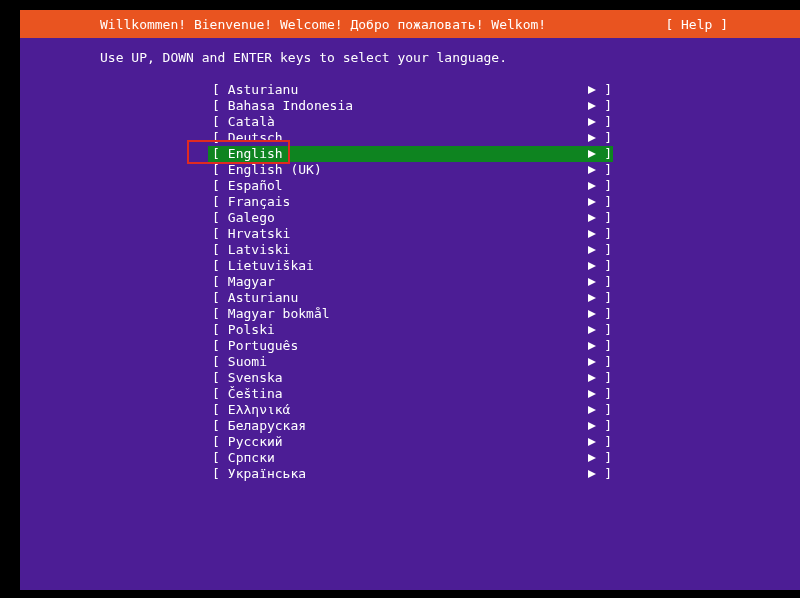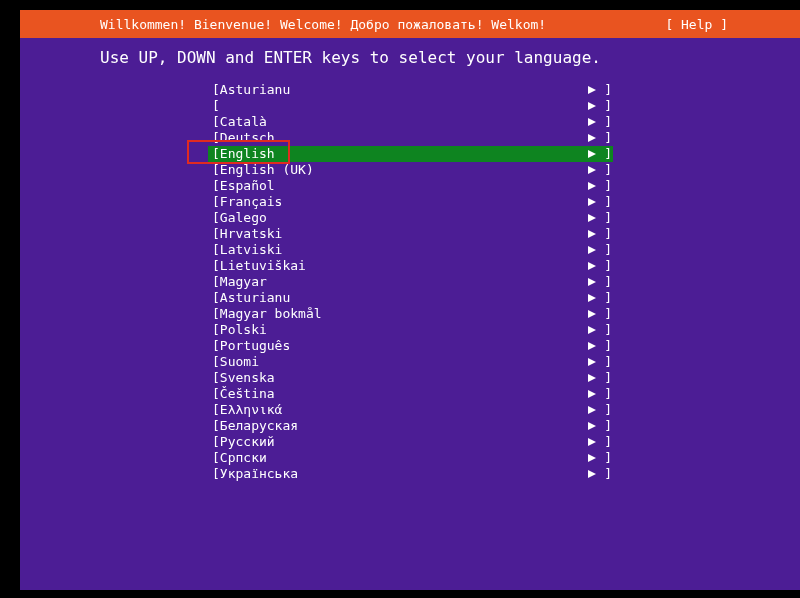--- a/index.html
+++ b/index.html
@@ -43,21 +43,21 @@
     cursor: default;
     margin-left: 8px;
   }
 
   .instruction {
     position: absolute;
     left: 80px;
     top: 40px;
     height: 16px;
     line-height: 16px;
-    font-size: 16px;
+    font-size: 13px;
     color: #FFFFFF;
     white-space: pre;
   }
 
   .language-list {
     position: absolute;
     left: 188px;
     top: 72px;
     width: 405px;
   }
@@ -71,21 +71,21 @@
     align-items: center;
     justify-content: space-between;
     padding: 0 1px 0 4px;
     white-space: pre;
   }
   .language-row.selected {
     background: #0E8420;
   }
 
   .row-left { display: flex; align-items: center; }
-  .lang-name { }
+  .lang-name { margin-left: 8px; }
 
   .row-right { display: flex; align-items: center; }
   .arrow-icon {
     display: inline-block;
     width: 0;
     height: 0;
     border-left: 8px solid #FFFFFF;
     border-top: 4px solid transparent;
     border-bottom: 4px solid transparent;
     margin-right: 8px;
@@ -113,21 +113,21 @@
   </div>
 
   <div class="instruction">Use UP, DOWN and ENTER keys to select your language.</div>
 
   <div class="language-list">
       <div class="language-row">
     <span class="row-left"><span class="open-br">[</span><span class="lang-name">Asturianu</span></span>
     <span class="row-right"><span class="arrow-icon"></span><span class="close-br">]</span></span>
   </div>
       <div class="language-row">
-    <span class="row-left"><span class="open-br">[</span></span>
+    <span class="row-left"><span class="open-br">[</span><span class="lang-name">Bahasa Indonesia</span></span>
     <span class="row-right"><span class="arrow-icon"></span><span class="close-br">]</span></span>
   </div>
       <div class="language-row">
     <span class="row-left"><span class="open-br">[</span><span class="lang-name">Català</span></span>
     <span class="row-right"><span class="arrow-icon"></span><span class="close-br">]</span></span>
   </div>
       <div class="language-row">
     <span class="row-left"><span class="open-br">[</span><span class="lang-name">Deutsch</span></span>
     <span class="row-right"><span class="arrow-icon"></span><span class="close-br">]</span></span>
   </div>

